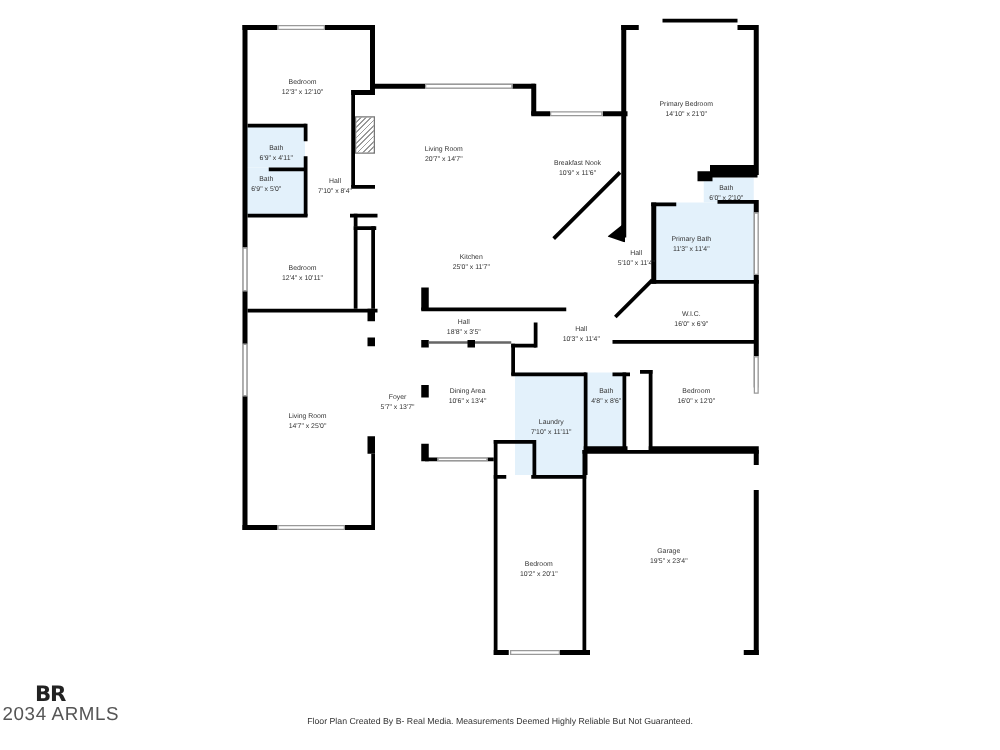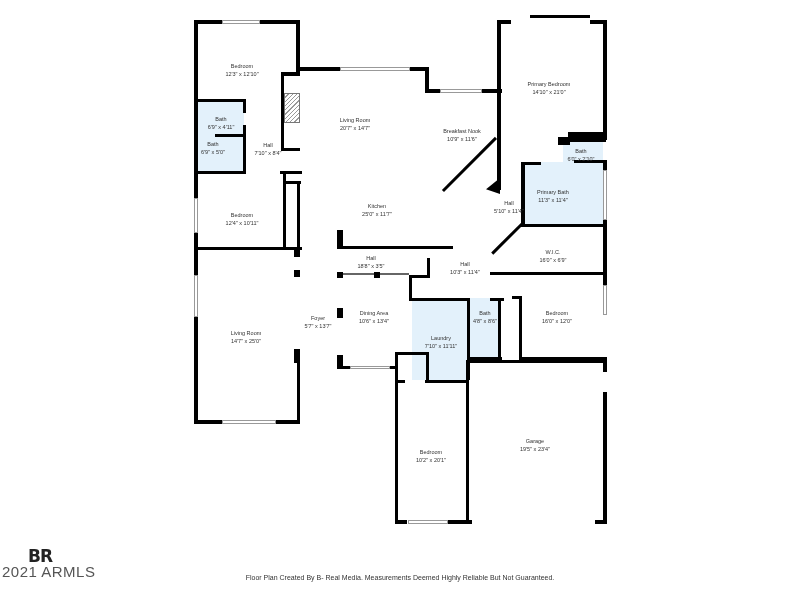--- a/index.html
+++ b/index.html
@@ -213,16 +213,16 @@
       <span class="d">10'2" x 20'1"</span>
     </div>
   <div class="label" style="left:535px;top:445px;">
       <span class="n">Garage</span>
       <span class="d">19'5" x 23'4"</span>
     </div>
 </div>
 
 <div class="logo">
   <span class="br">BR</span>
-  <span class="yr">2021 ARMLS</span>
+  <span class="yr">2034 ARMLS</span>
 </div>
 
 <div class="footer">Floor Plan Created By B- Real Media. Measurements Deemed Highly Reliable But Not Guaranteed.</div>
 
 </body></html>

